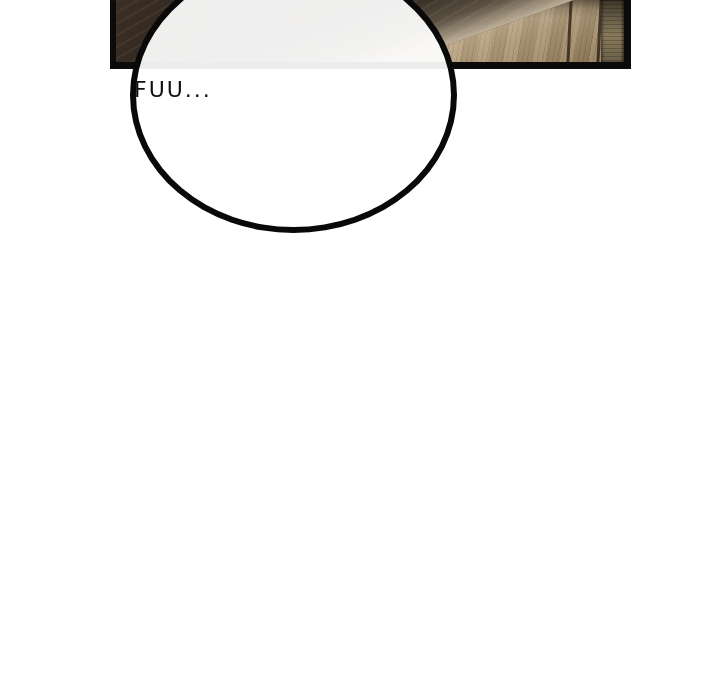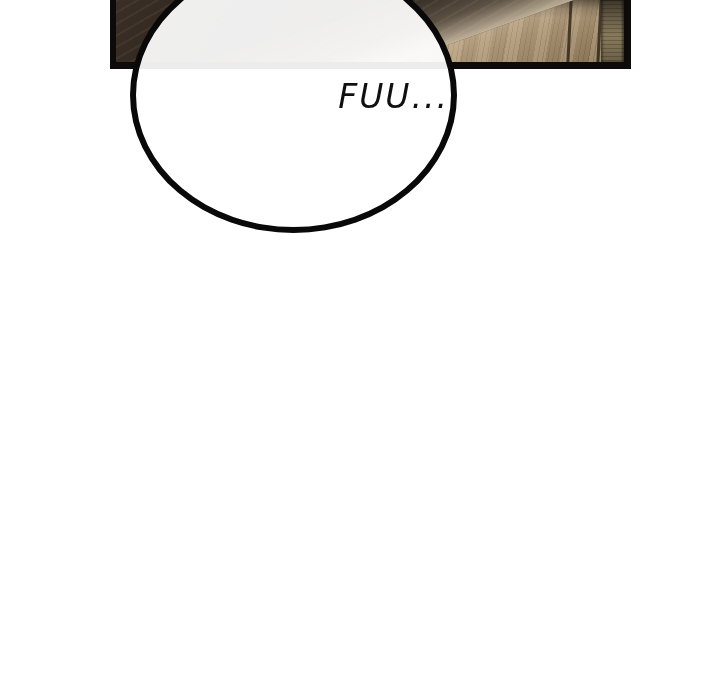--- a/index.html
+++ b/index.html
@@ -36,22 +36,22 @@
     background:
       linear-gradient(161deg, rgba(205,190,165,0) 85px, rgba(205,190,165,0.30) 125px,
                       rgba(232,216,188,0.78) 150px),
       repeating-linear-gradient(150deg, rgba(128,100,72,0.17) 0px 2px, rgba(0,0,0,0) 2px 10px),
       linear-gradient(120deg, #3a2f26 0%, #251e17 40%, #2a221a 75%, #352b21 100%);
   }
 
   
   .bubble{position:absolute;left:130px;top:-43px;width:327px;height:276px;box-sizing:border-box;
     border:6px solid #090909;border-radius:50%;background:rgba(255,255,255,0.925);}
-  .bubble-text{position:absolute;left:-2px;right:2px;top:114px;text-align:right;
-    font-size:33px;letter-spacing:2px;color:#101010;font-family:"DejaVu Sans",sans-serif;font-style:italic;}
+  .bubble-text{position:absolute;left:-2px;right:2px;top:114px;text-align:left;
+    font-size:22px;letter-spacing:2px;color:#101010;font-family:"DejaVu Sans",sans-serif;}
 </style>
 </head>
 <body>
 
 <div class="page">
 
   <div class="panel">
     <div class="panel-inner">
       <div class="wood-light">
         <div class="seam seam1"></div>

